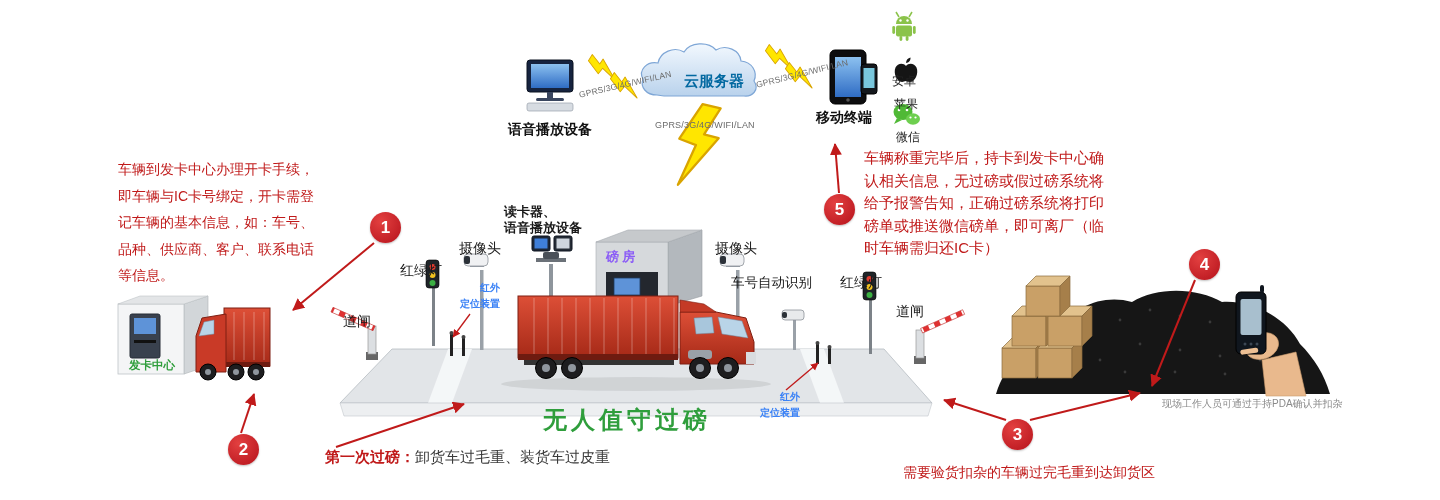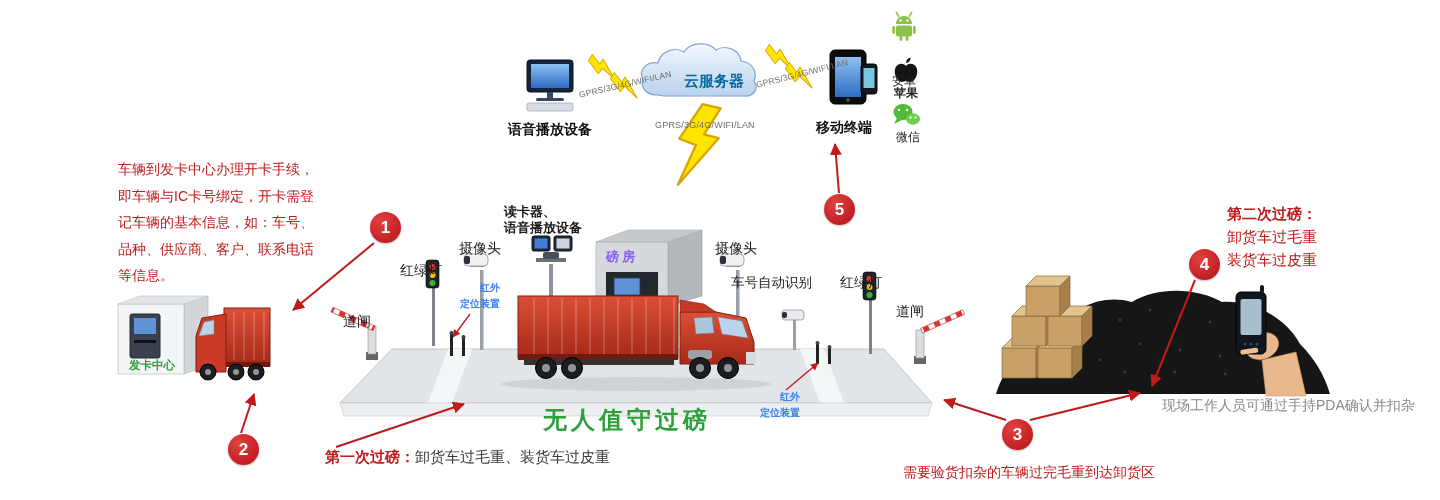--- a/index.html
+++ b/index.html
@@ -296,46 +296,42 @@
     <path d="M1030,420 L1140,393" stroke-width="2" marker-end="url(#arr)"></path>
     <path d="M470,314 L453,337" stroke-width="1.3" marker-end="url(#arr)"></path>
     <path d="M786,390 L818,363" stroke-width="1.3" marker-end="url(#arr)"></path>
   </g>
 </svg>
 
 <div class="t bold" style="left:660px;top:72px;width:84px;text-align:right;font-size:15px;color:#0369a1;">云服务器</div>
 
 <div class="t bold" style="left:494px;top:121px;width:112px;text-align:center;font-size:14px;color:#111;">语音播放设备</div>
 
-<div class="t bold" style="left:808px;top:119px;width:72px;text-align:center;font-size:14px;color:#111;">移动终端</div>
+<div class="t bold" style="left:808px;top:109px;width:72px;text-align:center;font-size:14px;color:#111;">移动终端</div>
 
 <div class="t netlbl" style="left:578px;top:90px;transform:rotate(-13deg);transform-origin:left top;">GPRS/3G/4G/WIFI/LAN</div>
 <div class="t netlbl" style="left:655px;top:120px;font-size:9px;">GPRS/3G/4G/WIFI/LAN</div>
 <div class="t netlbl" style="left:755px;top:80px;transform:rotate(-14deg);transform-origin:left top;">GPRS/3G/4G/WIFI/LAN</div>
 
 <div class="t" style="left:892px;top:41px;font-size:12px;color:#222;margin-top:32px;">安卓</div>
-<div class="t" style="left:894px;top:85px;font-size:12px;color:#222;font-weight:bold;">苹果</div>
+<div class="t" style="left:894px;top:96px;font-size:12px;color:#222;">苹果</div>
 <div class="t" style="left:896px;top:129px;font-size:12px;color:#222;">微信</div>
 
 <div class="t redtxt wrap" style="left:118px;top:156px;width:208px;font-size:14px;line-height:26.5px;">车辆到发卡中心办理开卡手续，即车辆与IC卡号绑定，开卡需登记车辆的基本信息，如：车号、品种、供应商、客户、联系电话等信息。</div>
 
-
-<div class="t" style="left:1227px;top:202px;font-size:15px;line-height:23px;">
-  <div class="bold redtxt">第二次过磅：</div>
-  <div class="redtxt">卸货车过毛重</div>
-  <div class="redtxt">装货车过皮重</div>
-</div>
+<div class="t redtxt wrap" style="left:864px;top:147px;width:250px;font-size:15px;line-height:22.5px;">车辆称重完毕后，持卡到发卡中心确认相关信息，无过磅或假过磅系统将给予报警告知，正确过磅系统将打印磅单或推送微信磅单，即可离厂（临时车辆需归还IC卡）</div>
+
 
 <div class="t redtxt" style="left:903px;top:464px;font-size:14px;">需要验货扣杂的车辆过完毛重到达卸货区</div>
 
 <div class="t" style="left:325px;top:448px;font-size:15px;">
   <span class="bold redtxt">第一次过磅：</span><span style="color:#3a3a3a;">卸货车过毛重、装货车过皮重</span>
 </div>
 
-<div class="t" style="left:1162px;top:397px;font-size:14px;color:#8a8a8a;">现场工作人员可通过手持PDA确认并扣杂</div>
+<div class="t" style="left:1162px;top:397px;font-size:10px;color:#8a8a8a;">现场工作人员可通过手持PDA确认并扣杂</div>
 
 <div class="t title-green" style="left:543px;top:404px;">无人值守过磅</div>
 
 <div class="t devlbl" style="left:459px;top:240px;">摄像头</div>
 <div class="t" style="left:504px;top:204px;font-size:13px;font-weight:bold;color:#1a1a1a;line-height:16px;">
   <div>读卡器、</div>
   <div>语音播放设备</div>
 </div>
 <div class="t bold" style="left:606px;top:248px;width:52px;font-size:13px;color:#8b5cf6;font-family:Liberation Serif, serif;">磅 房</div>
 <div class="t devlbl" style="left:715px;top:240px;">摄像头</div>

